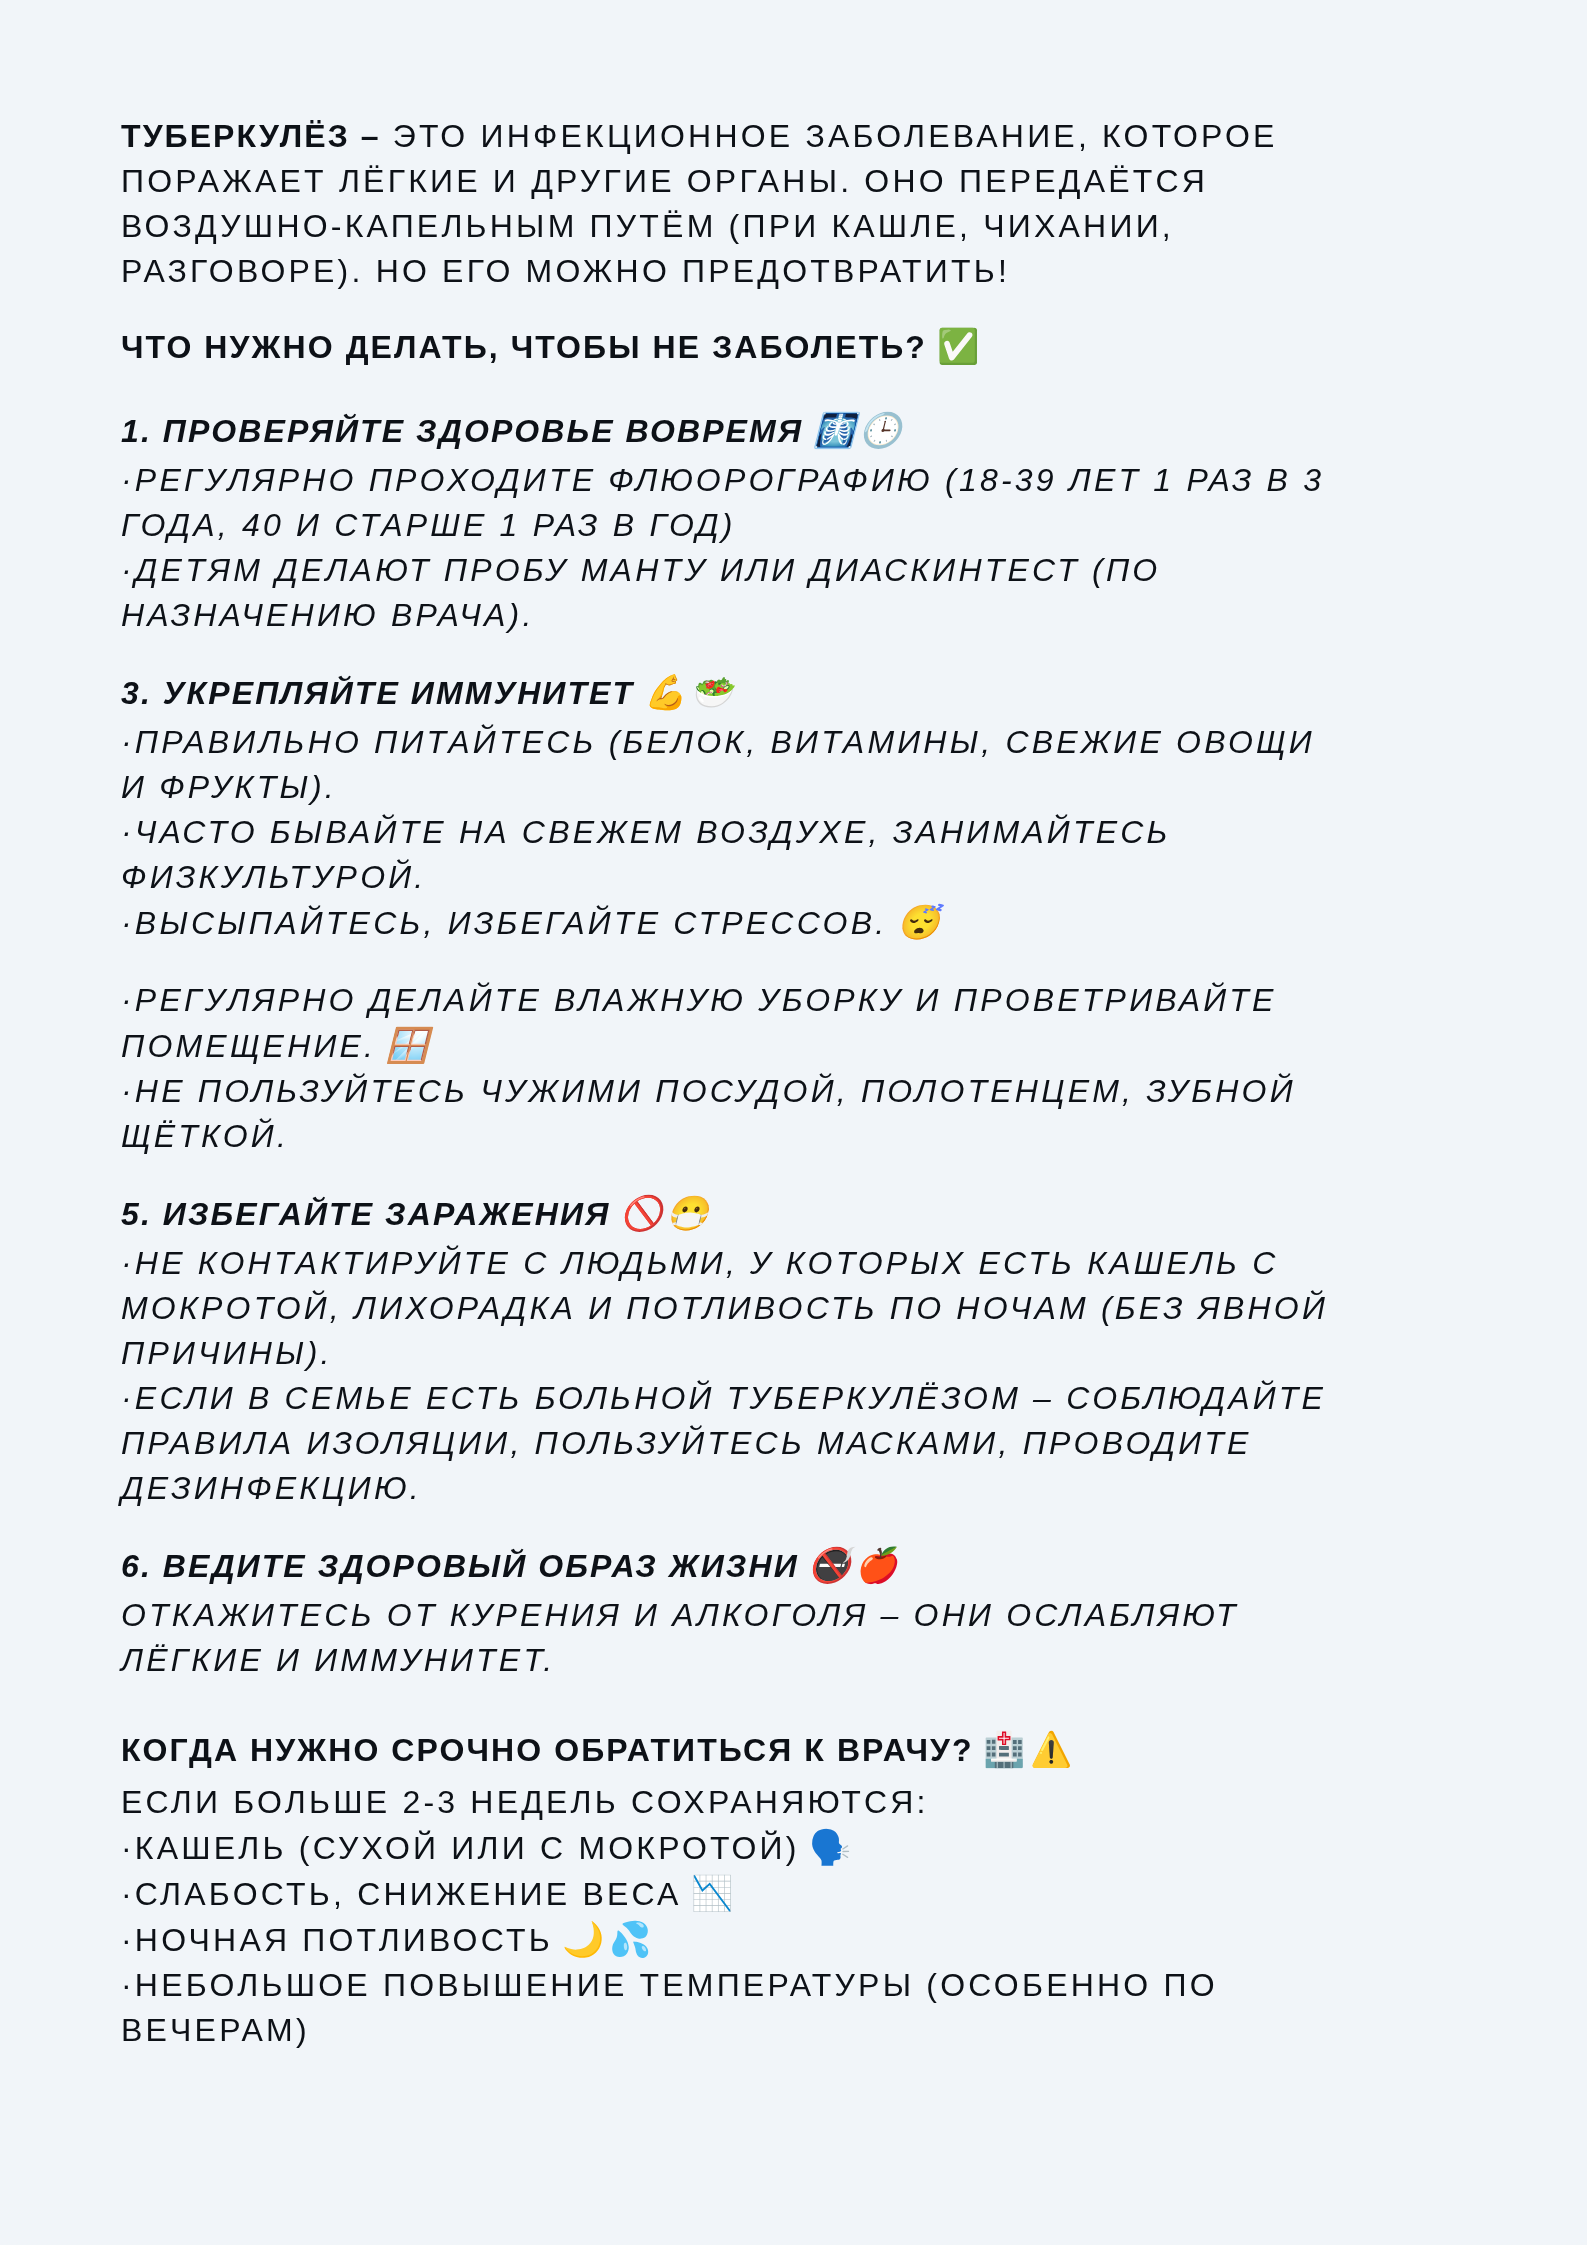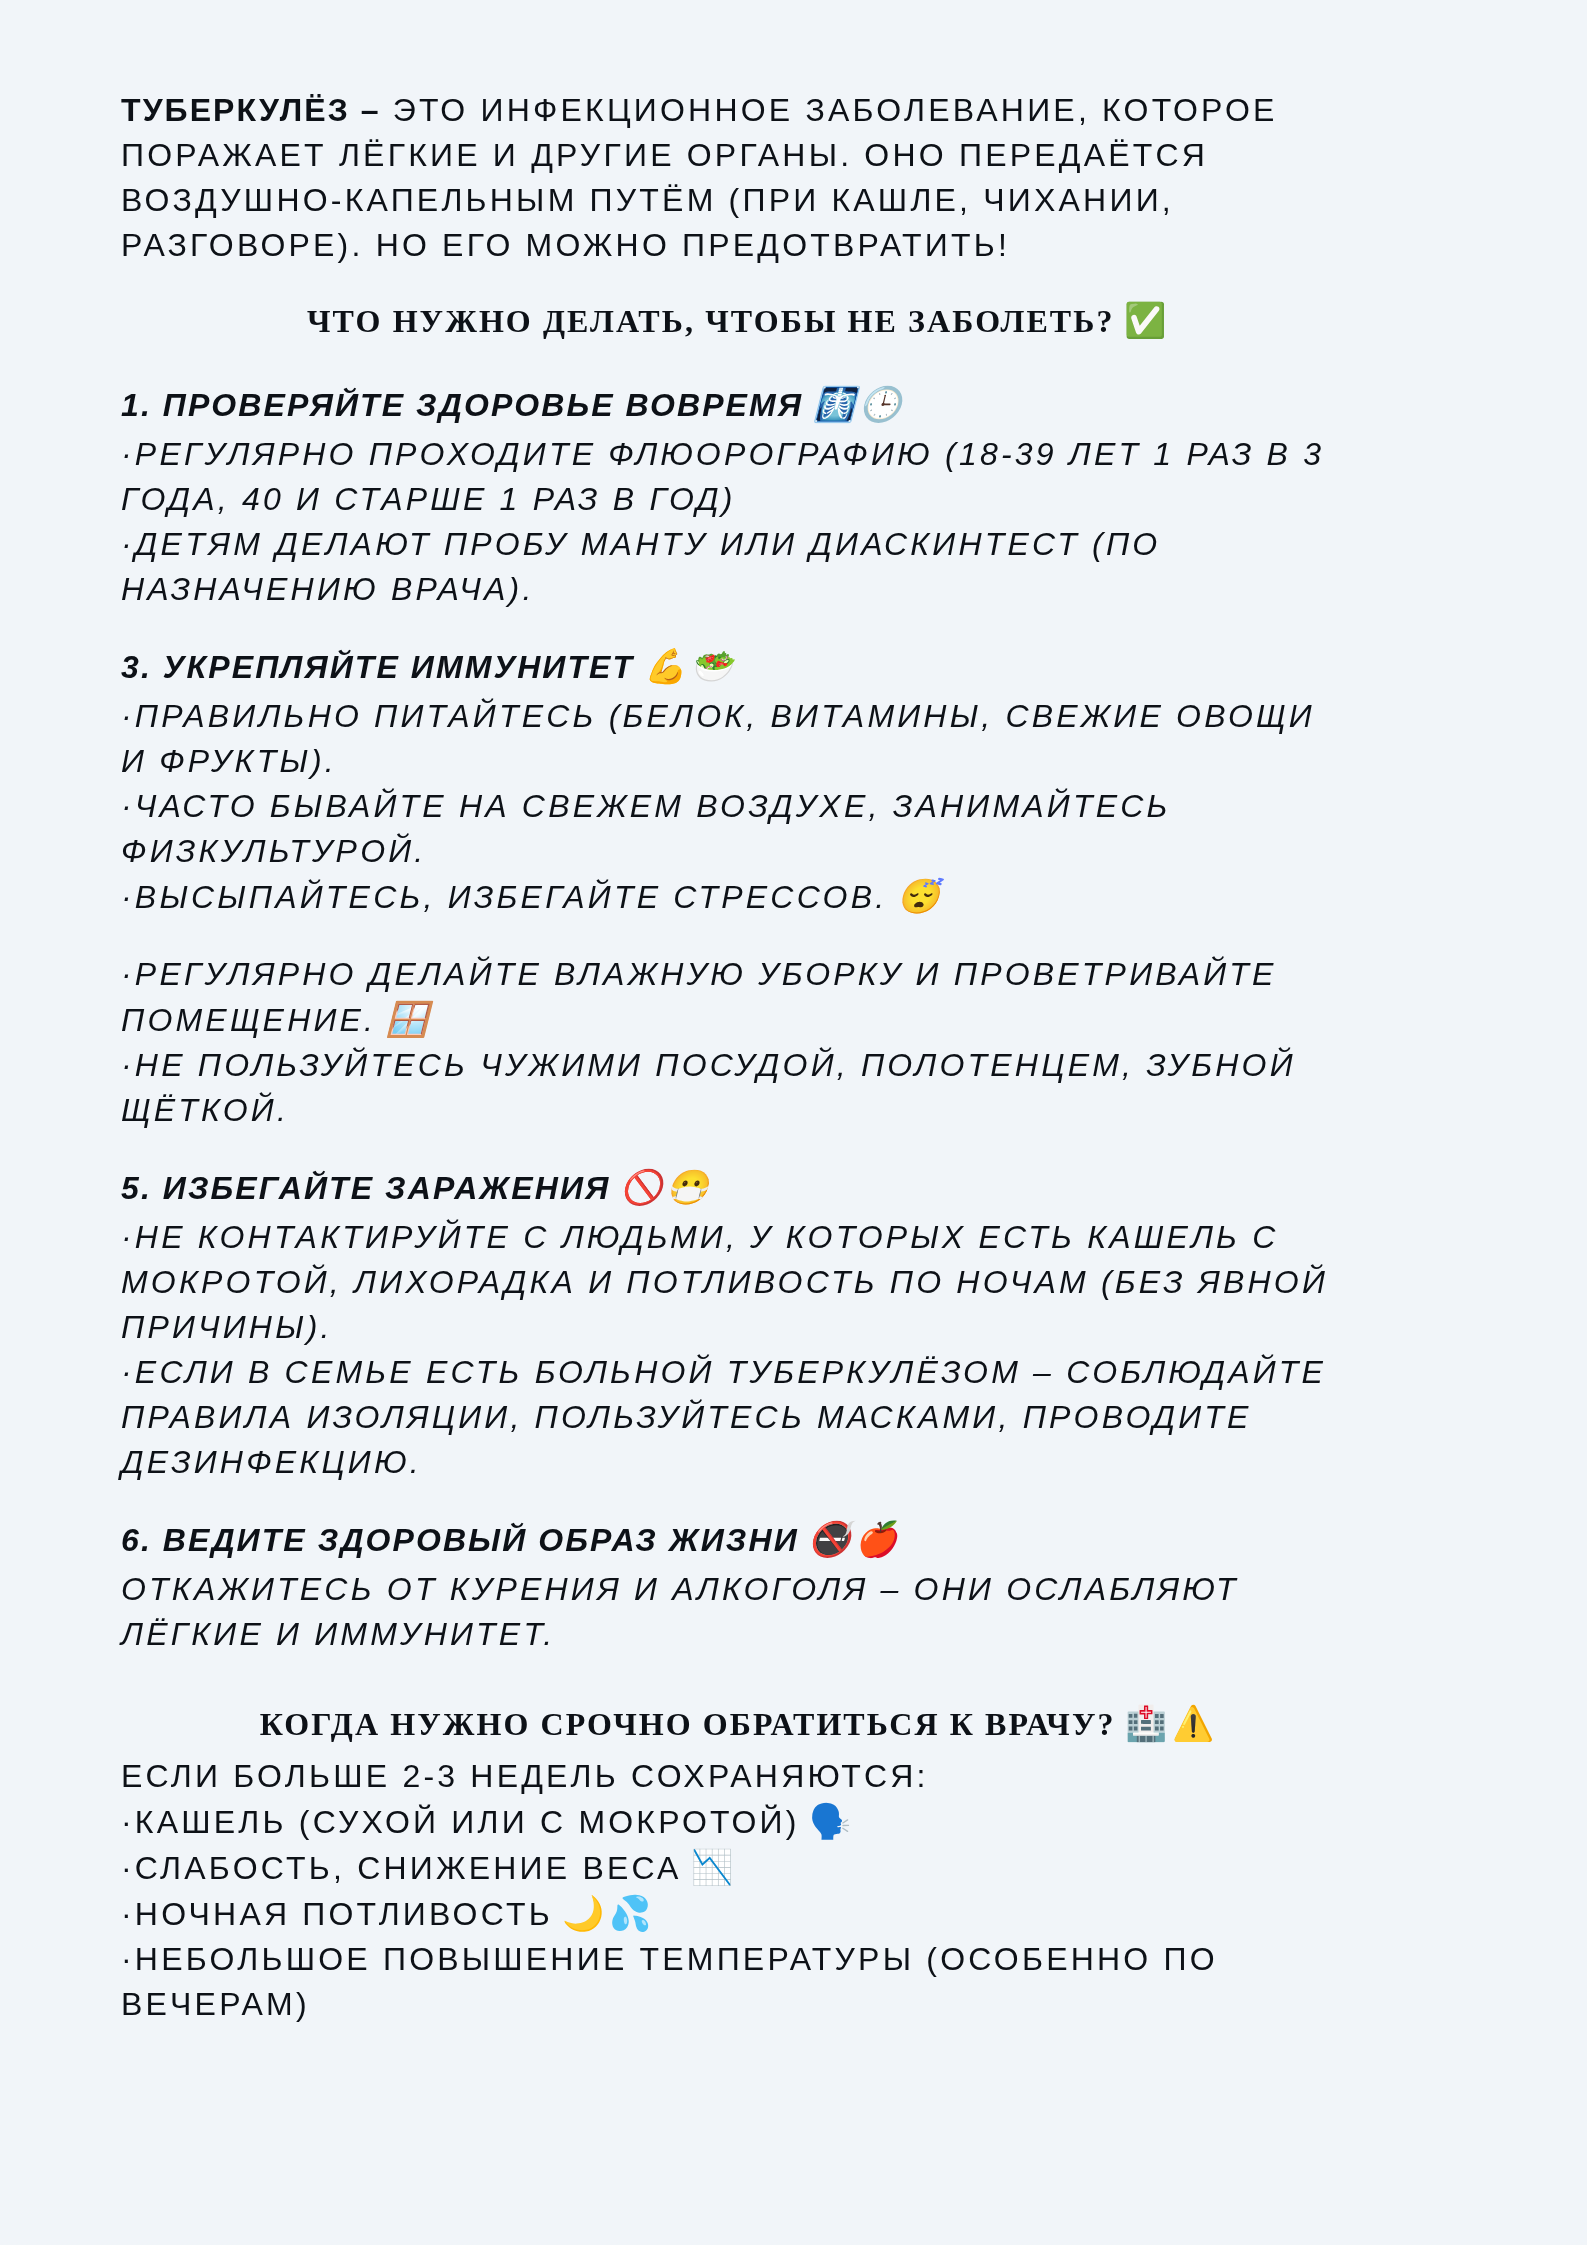--- a/index.html
+++ b/index.html
@@ -9,33 +9,33 @@
     overflow: hidden;
     background: #f1f5f9;
     color: #0d1117;
     font-family: "Liberation Sans", sans-serif;
     -webkit-font-smoothing: antialiased;
   }
   .page {
     box-sizing: border-box;
     width: 1471px;
     height: 2245px;
-    padding: 88px 118px 40px 121px;
+    padding: 114px 118px 40px 121px;
   }
   p, h1, h2 { margin: 0; }
   .txt {
     font-size: 32px;
     line-height: 45px;
     letter-spacing: 0.10em;
     font-weight: 400;
     text-transform: uppercase;
   }
   .bold { font-weight: 700; letter-spacing: 0.065em; }
   .intro { margin-bottom: 30px; }
-  .center { text-align: center; font-family: Liberation Serif, serif; }
+  .center { text-align: left; }
   .main-heading { margin-bottom: 38px; }
   .section { margin-bottom: 32px; font-style: italic; }
   .section-title { margin-bottom: 4px; }
   .emoji {
     letter-spacing: 0;
     margin-left: 10px;
     font-size: 34px;
     line-height: 45px;
     white-space: nowrap;
   }

